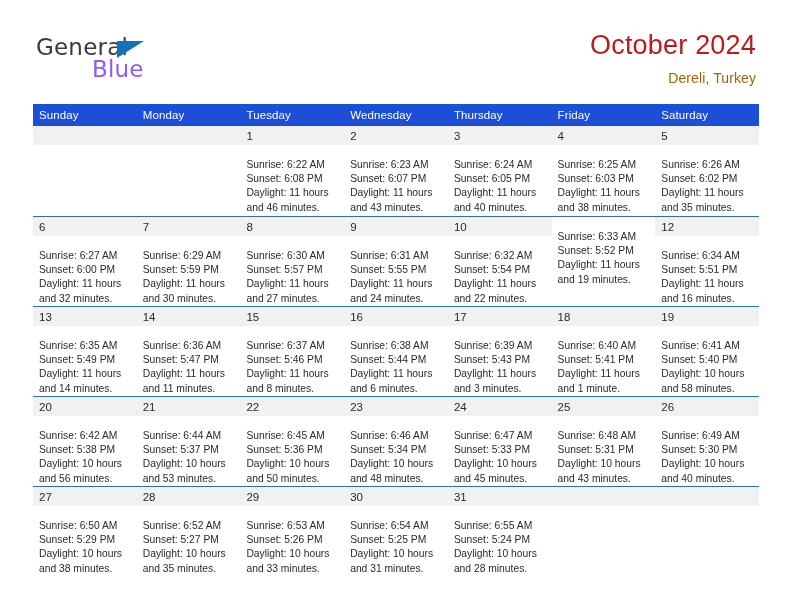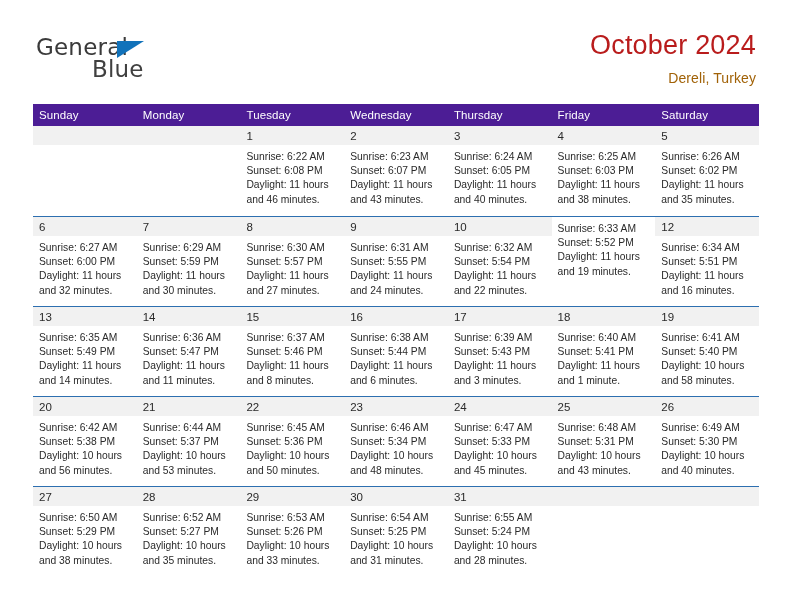--- a/index.html
+++ b/index.html
@@ -55,21 +55,21 @@
     height: 0;
     border-left: 27px solid #1172BA;
     border-bottom: 17px solid transparent;
   }
   .logo-blue {
     position: absolute;
     left: 56px;
     top: 22px;
     font-size: 23px;
     letter-spacing: 0.2px;
-    color: #404040;
+    color: #8b5cf6;
     font-family: "DejaVu Sans", sans-serif;
     line-height: 1;
   }
   .title-block {
     position: absolute;
     right: 36px;
     top: 30px;
     text-align: right;
   }
   .cal-title {
@@ -88,21 +88,21 @@
 
   
   .calendar {
     position: absolute;
     left: 33px;
     top: 104px;
     width: 726px;
   }
   .weekday-row {
     display: flex;
-    background: #4c1d95;
+    background: #1d4ed8;
     height: 22px;
   }
   .weekday {
     flex: 1 1 0;
     color: #ffffff;
     font-size: 11.5px;
     line-height: 22px;
     padding-left: 6px;
     box-sizing: border-box;
     letter-spacing: 0.1px;
@@ -132,20 +132,21 @@
     font-size: 11.5px;
     color: #2a2a2a;
     line-height: 19px;
     display: inline-block;
   }
   .day-info {
     padding: 5px 6px 0 6px;
     font-size: 10.3px;
     line-height: 14.2px;
     color: #2a2a2a;
+    margin-top: 8px;
   }
   .day-info div {
     white-space: nowrap;
   }
   .day-info .daylight {
     white-space: normal;
   }
 </style>
 </head>
 <body>

